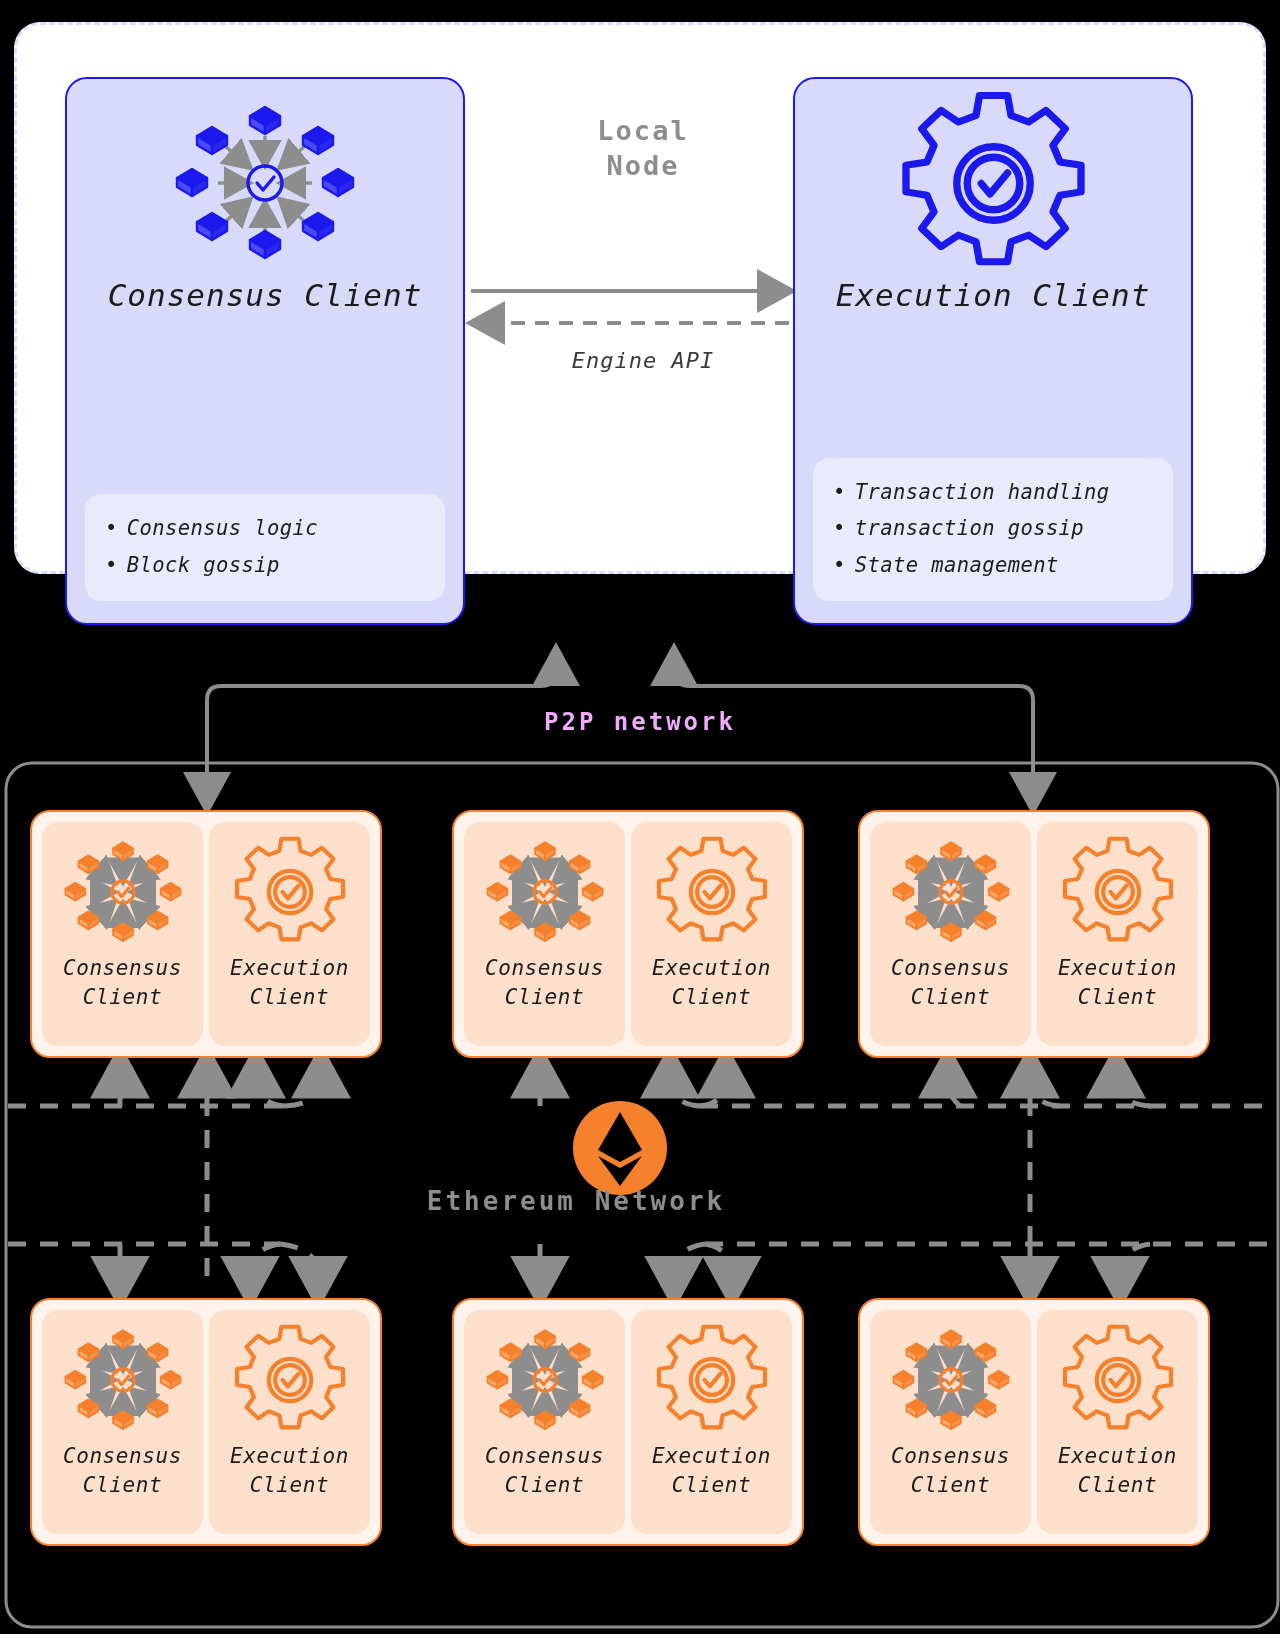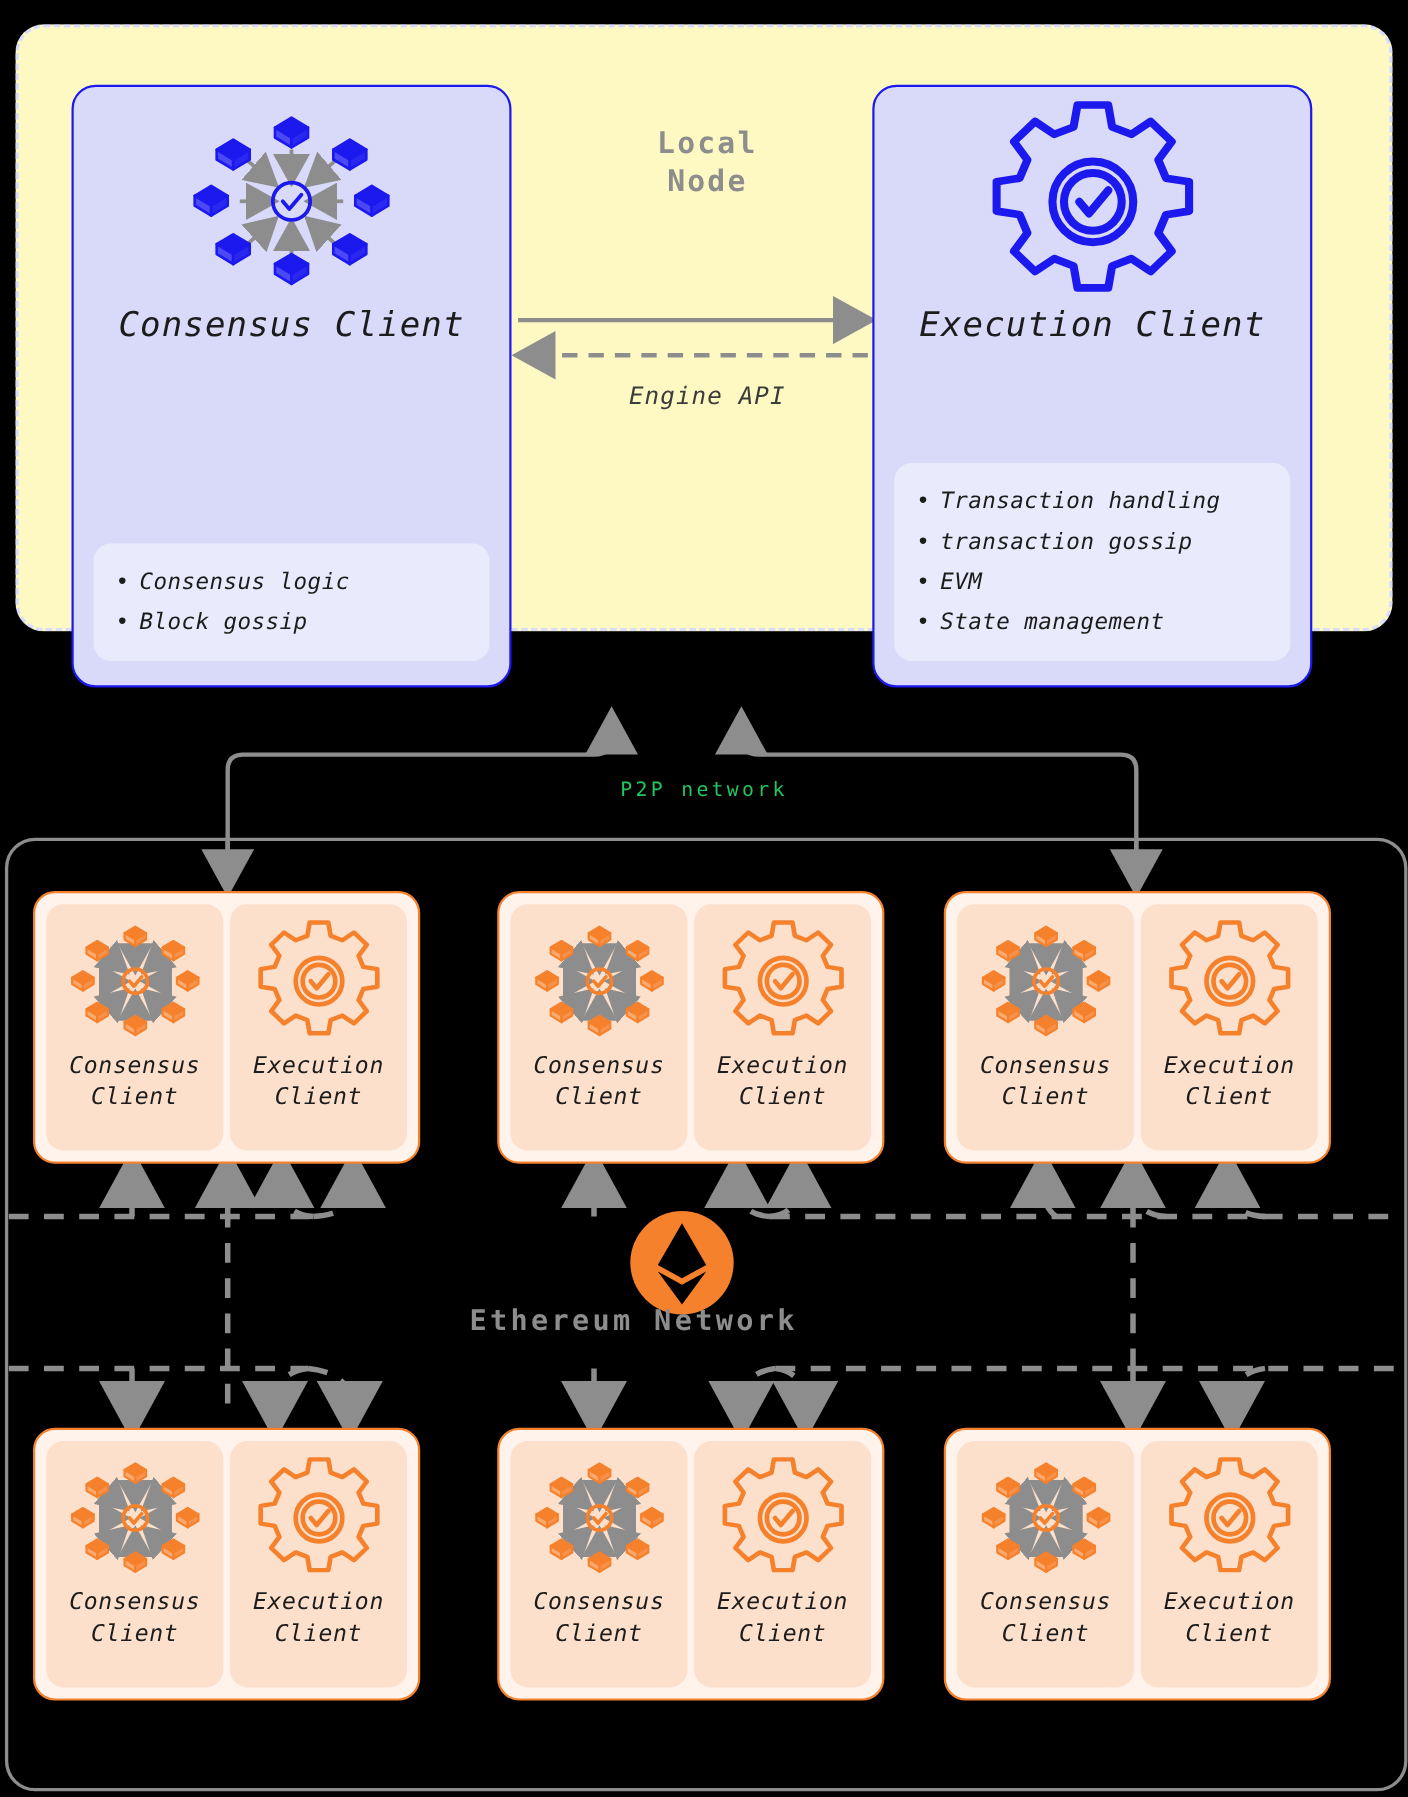--- a/index.html
+++ b/index.html
@@ -7,21 +7,21 @@
   body {
     width:1280px; height:1634px;
     font-family:"DejaVu Sans Mono", monospace;
     position:relative; overflow:hidden;
   }
   .stage { position:absolute; inset:0; }
 
   
   .local-node{
     position:absolute; left:14px; top:22px; width:1252px; height:552px;
-    background:#fef9c3;
+    background:#ffffff;
     border:3px dashed #d9dcfb;
     border-radius:26px;
   }
   .client-box{
     position:absolute; top:52px; width:400px; height:548px;
     background:#d9daf9; border:2.5px solid #1b19ee; border-radius:22px;
   }
   .client-box.left  { left:48px; }
   .client-box.right { left:776px; }
 
@@ -51,22 +51,22 @@
   .engine-label{
     position:absolute; left:474px; top:312px; width:304px;
     text-align:center; font-style:italic; font-size:22px;
     color:#3b3b3b; letter-spacing:1px;margin-top:11px;
   }
   .engine-svg{ position:absolute; left:452px; top:248px; }
 
   
   .p2p-label{
     position:absolute; left:0; top:708px; width:1280px;
-    text-align:center; font-weight:normal; font-size:18px;
-    color:#22c55e; letter-spacing:3px;
+    text-align:center; font-weight:bold; font-size:24px;
+    color:#f0abfc; letter-spacing:3px;
   }
   .eth-label{
     position:absolute; left:0; top:1186px; width:1152px;
     text-align:center; font-weight:bold; font-size:26px;
     color:#8d8d8d; letter-spacing:3px;
   }
 
   
   .peer{
     position:absolute; width:352px; height:248px;
@@ -234,21 +234,20 @@
             <circle cx="50" cy="50" r="15"></circle>
             <path d="M43,50 L48,56 L58,44"></path>
           </g>
         </svg>
       </div>
       <div class="cb-title">Execution
 Client</div>
       <ul class="cb-list">
         <li>Transaction handling</li>
         <li>transaction gossip</li>
-        <li>EVM</li>
         <li>State management</li>
       </ul>
     </div>
   </div>
 
   <div class="p2p-label">P2P network</div>
 
   <div class="peer" style="left:30px;  top:810px;">
     <div class="peer-half">
       <div class="ic">

